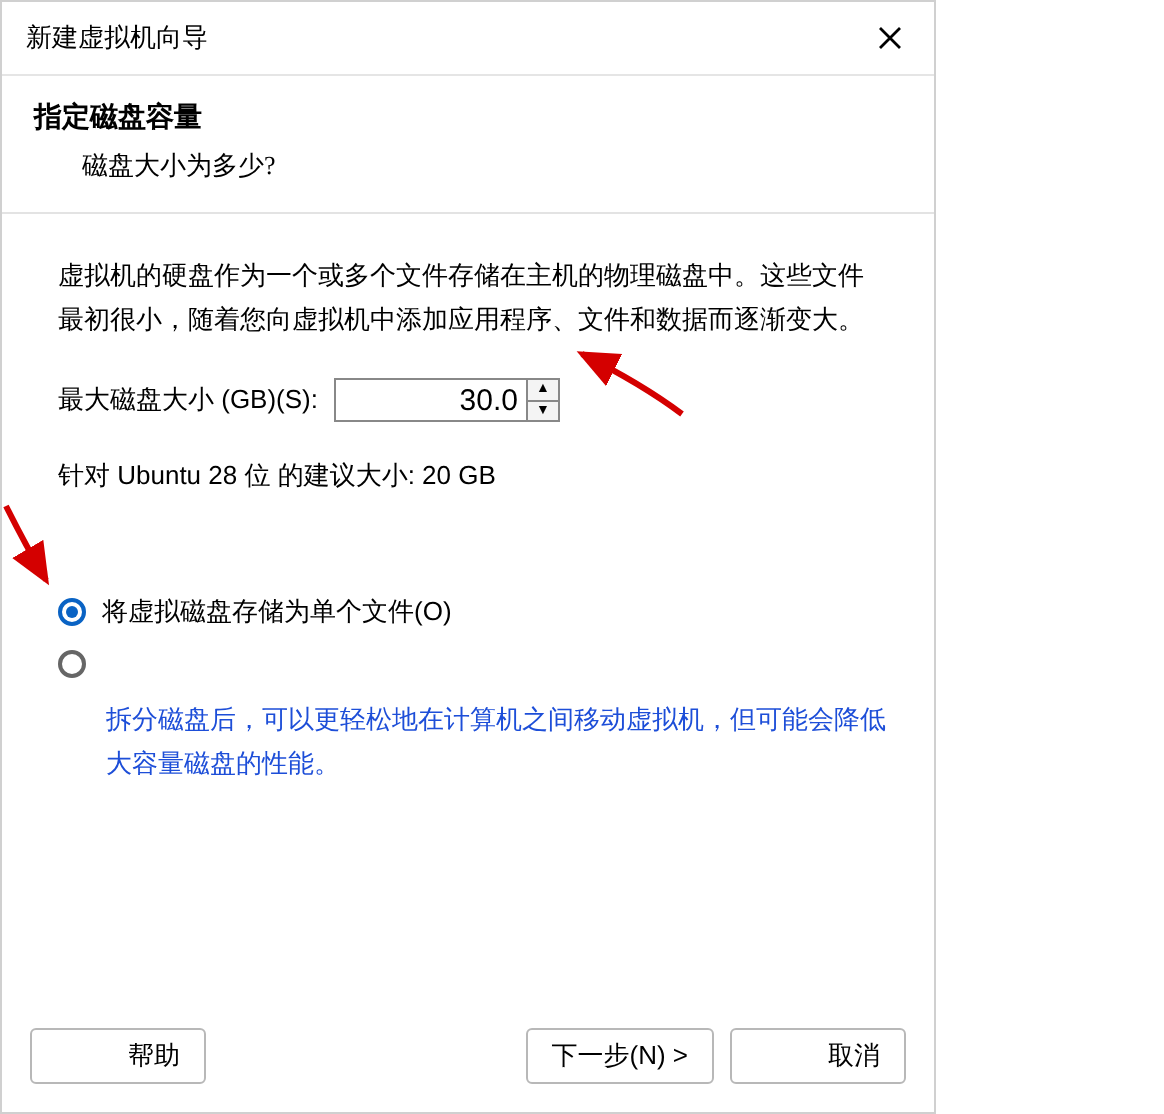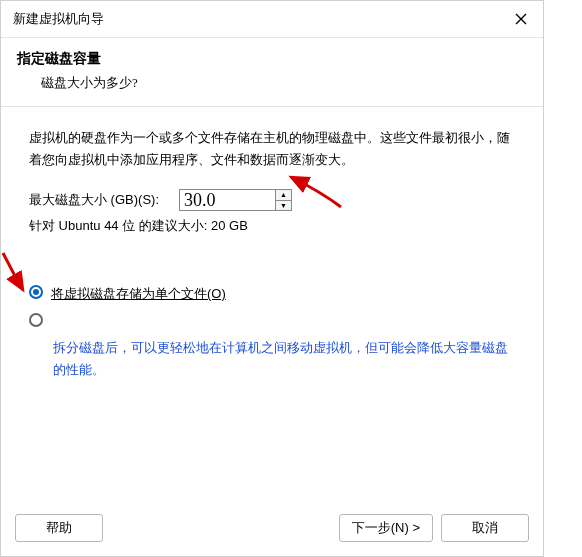--- a/index.html
+++ b/index.html
@@ -1,46 +1,46 @@
 <!DOCTYPE html>
 <html><head>
 <meta charset="utf-8">
 <style>
   * { box-sizing: border-box; margin: 0; padding: 0; }
   body { font-family: "Microsoft YaHei", "SimSun", sans-serif; font-size: 13px; color: #000; background: #fff; }
-  .window { width: 544px; height: 557px; border: 1px solid #d0d0d0; display: flex; flex-direction: column; background: #fff; }
+  .window { width: 468px; height: 557px; border: 1px solid #d0d0d0; display: flex; flex-direction: column; background: #fff; }
   .titlebar { display: flex; align-items: center; justify-content: space-between; padding: 8px 12px; border-bottom: 1px solid #e5e5e5; }
   .titlebar .title { font-size: 13px; }
   .titlebar .close { width: 20px; height: 20px; display: flex; align-items: center; justify-content: center; cursor: pointer; }
   .titlebar .close svg { width: 12px; height: 12px; }
   .header-block { padding: 12px 20px 14px 16px; }
   .header-block .h1 { font-weight: bold; font-size: 14px; }
   .header-block .h2 { margin: 6px 0 0 24px; font-size: 13px; font-family: Liberation Serif, serif; }
   .sep { height: 1px; background: #e3e3e3; margin: 0; }
   .content { padding: 20px 24px 10px 28px; flex: 1; position: relative; }
   .para { line-height: 1.7; margin-bottom: 18px; }
-  .row-size { display: flex; align-items: center; gap: 18px; margin-bottom: 6px; }
+  .row-size { display: flex; align-items: center; gap: 6px; margin-bottom: 18px; }
   .row-size label { margin-right: 2px; }
   .spinbox { display: inline-flex; align-items: stretch; border: 1px solid #888; height: 22px; }
-  .spinbox input { width: 95px; border: none; outline: none; text-align: left; padding: 0 4px; font-size: 18px; font-family: Liberation Serif, serif; }
+  .spinbox input { width: 95px; border: none; outline: none; text-align: right; padding: 0 4px; font-size: 15px; font-family: Liberation Sans, sans-serif; }
   .spinbox .spin-btns { display: flex; flex-direction: column; width: 16px; border-left: 1px solid #888; }
   .spinbox .spin-btn { flex: 1; display: flex; align-items: center; justify-content: center; font-size: 7px; line-height: 1; cursor: pointer; background: #f4f4f4; }
   .spinbox .spin-btn:first-child { border-bottom: 1px solid #888; }
   .recommend { margin-bottom: 50px; }
-  .radio-row { display: flex; align-items: flex-start; gap: 8px; margin-bottom: 10px; text-decoration: underline; }
+  .radio-row { display: flex; align-items: center; gap: 8px; margin-bottom: 10px; }
   .radio-outer { width: 14px; height: 14px; border-radius: 50%; border: 2px solid #0a63c4; display: inline-flex; align-items: center; justify-content: center; flex-shrink: 0; }
   .radio-outer.unsel { border-color: #666; }
   .radio-inner { width: 6px; height: 6px; border-radius: 50%; background: #0a63c4; }
   .radio-label { cursor: pointer; }
   .hint { margin-left: 24px; line-height: 1.7; color: #1d4ed8; }
   
   .arrow { position: absolute; pointer-events: none; }
   .footer { display: flex; align-items: center; padding: 10px 14px 14px 14px; gap: 8px; border-top: 0; }
   .footer .spacer { flex: 1; }
-  .btn { min-width: 88px; height: 28px; padding: 0 12px; background: #fff; border: 1px solid #b8b8b8; border-radius: 3px; font-size: 13px; font-family: inherit; cursor: pointer; }
+  .btn { min-width: 88px; height: 28px; padding: 0 12px; background: #fff; border: 1px solid #b8b8b8; border-radius: 3px; font-size: 13px; font-family: inherit; cursor: pointer; text-align: right; }
 </style>
 </head>
 <body>
 
 <div class="window">
   <div class="titlebar">
     <span class="title">新建虚拟机向导</span>
     <span class="close">
       <svg viewBox="0 0 12 12">
           <path d="M1 1 L11 11 M11 1 L1 11" stroke="#000" stroke-width="1.4" fill="none"></path>
@@ -61,21 +61,21 @@
       <label>最大磁盘大小 (GB)(S):</label>
       <span class="spinbox">
         <input type="text" value="30.0" style="">
         <span class="spin-btns">
           <span class="spin-btn">▲</span>
           <span class="spin-btn">▼</span>
         </span>
       </span>
     </div>
 
-    <div class="recommend">针对 Ubuntu 44 位 的建议大小: 20 GB</div>
+    <div class="recommend">针对 Ubuntu 28 位 的建议大小: 20 GB</div>
 
     <div class="radio-row">
       <span class="radio-outer">
           <span class="radio-inner"></span>
         </span>
       <span class="radio-label">将虚拟磁盘存储为单个文件(O)</span>
     </div>
 
     <div class="radio-row">
       <span class="radio-outer unsel"></span>

